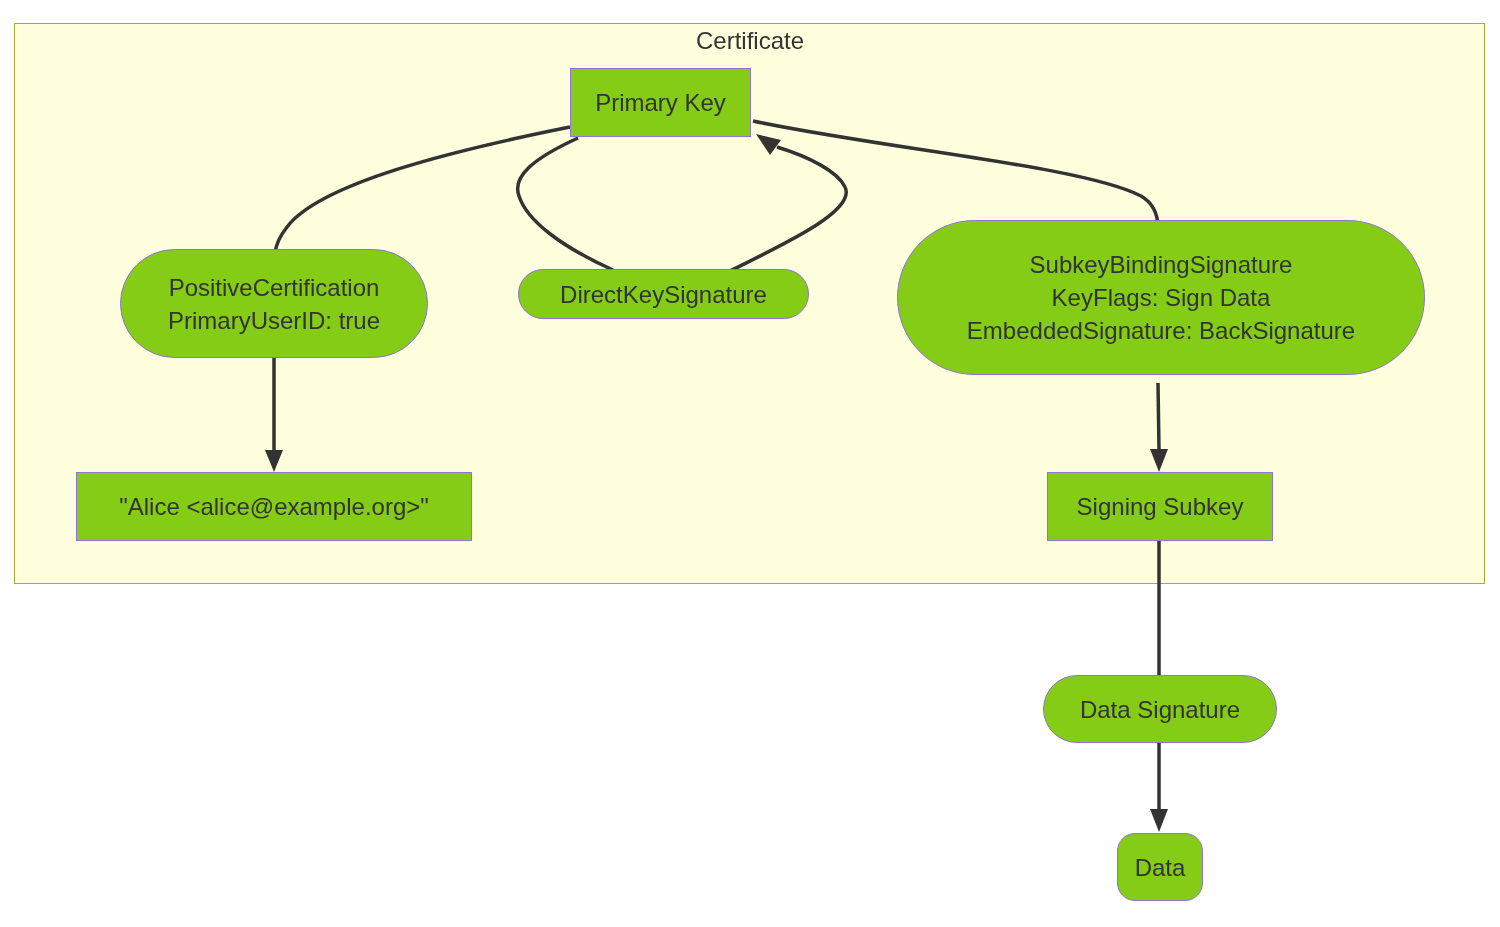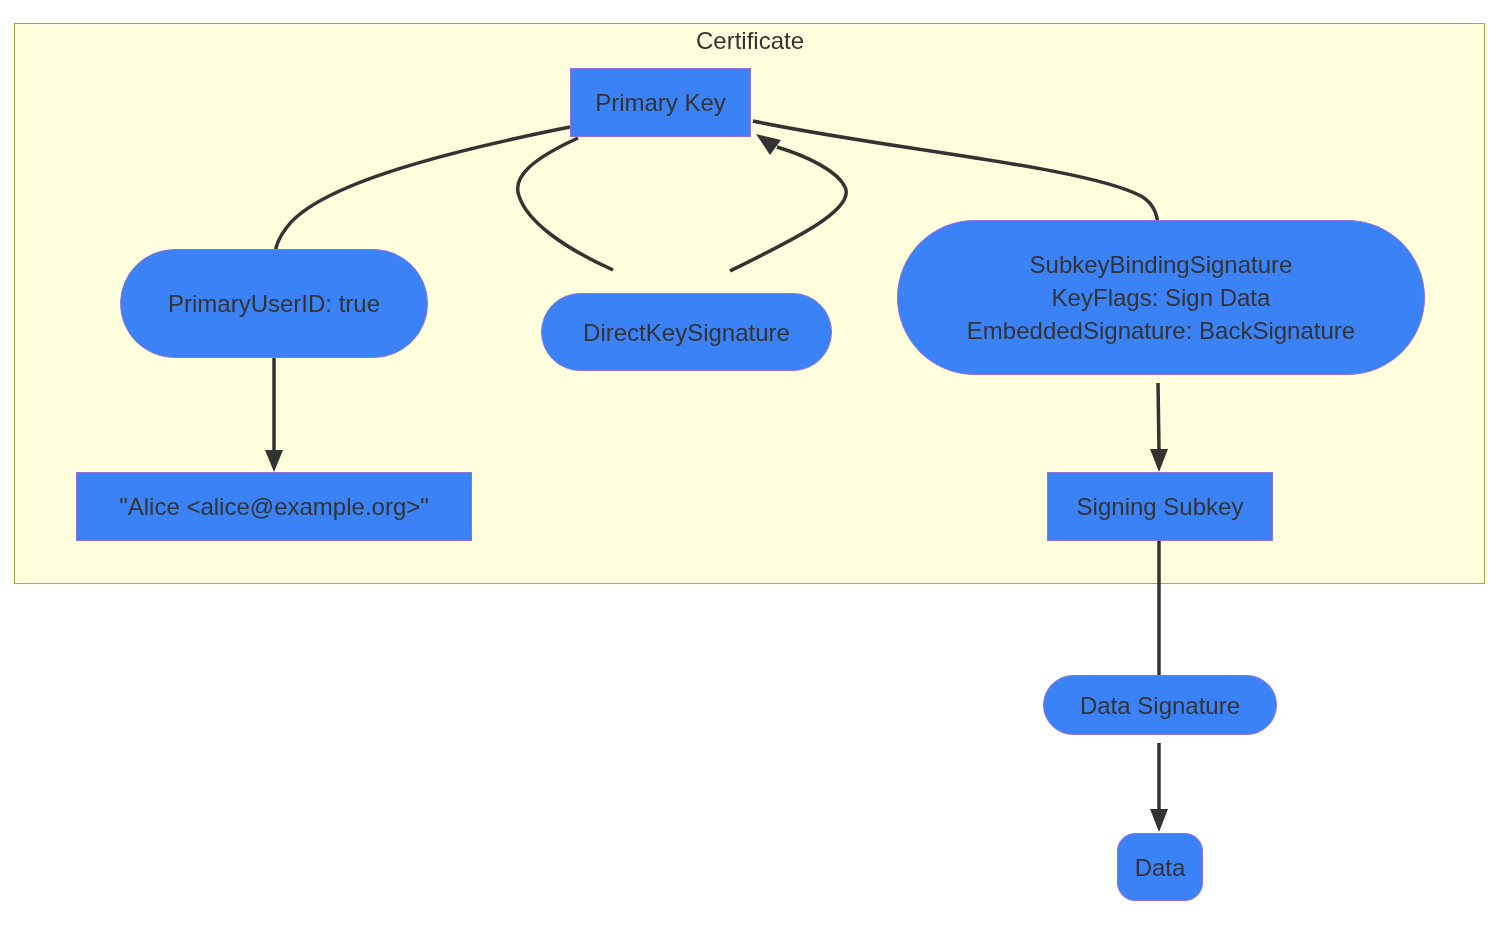--- a/index.html
+++ b/index.html
@@ -39,40 +39,40 @@
     stroke-width: 3.5px;
   }
   .arrowhead { fill: #333333; stroke: none; }
   .node {
     position: absolute;
     z-index: 2;
     display: flex;
     flex-direction: column;
     align-items: center;
     justify-content: center;
-    background: #3b82f6;
+    background: #84cc16;
     border: 1px solid #9370DB;
     box-sizing: border-box;
     color: #333333;
     font-size: 24px;
     line-height: 33px;
     text-align: center;
     white-space: nowrap;
   }
   .rect    { border-radius: 0; }
   .stadium { border-radius: 9999px; }
   .rounded { border-radius: 18px; }
 
   .n-primary-key   { left: 570px;  top: 68px;  width: 181px; height: 69px;  }
   .n-positive-cert { left: 120px;  top: 249px; width: 308px; height: 109px; }
-  .n-direct-key    { left: 541px;  top: 269px; width: 291px; height: 78px; margin-top: 24px;  }
+  .n-direct-key    { left: 518px;  top: 269px; width: 291px; height: 50px;  }
   .n-subkey-bind   { left: 897px;  top: 220px; width: 528px; height: 155px; }
   .n-user-id       { left: 76px;   top: 472px; width: 396px; height: 69px;  }
   .n-signing-sub   { left: 1047px; top: 472px; width: 226px; height: 69px;  }
-  .n-data-sig      { left: 1043px; top: 675px; width: 234px; height: 60px;  }
+  .n-data-sig      { left: 1043px; top: 675px; width: 234px; height: 68px;  }
   .n-data          { left: 1117px; top: 833px; width: 86px;  height: 68px;  }
 </style>
 </head>
 <body>
 
 <div class="canvas">
 
   <div class="cluster"></div>
   <div class="cluster-title">Certificate</div>
 
@@ -89,20 +89,21 @@
     <path class="edge" d="M 1159 541 L 1159 675"></path>
     <path class="edge" d="M 1159 743 L 1159 810"></path>
     <polygon class="arrowhead" points="1150,809 1168,809 1159,832"></polygon>
   </svg>
 
   <div class="node rect n-primary-key">
     <div>Primary Key</div>
   </div>
 
   <div class="node stadium n-positive-cert">
+    <div>PositiveCertification</div>
     <div>PrimaryUserID: true</div>
   </div>
 
   <div class="node stadium n-direct-key">
     <div>DirectKeySignature</div>
   </div>
 
   <div class="node stadium n-subkey-bind">
     <div>SubkeyBindingSignature</div>
     <div>KeyFlags: Sign Data</div>

